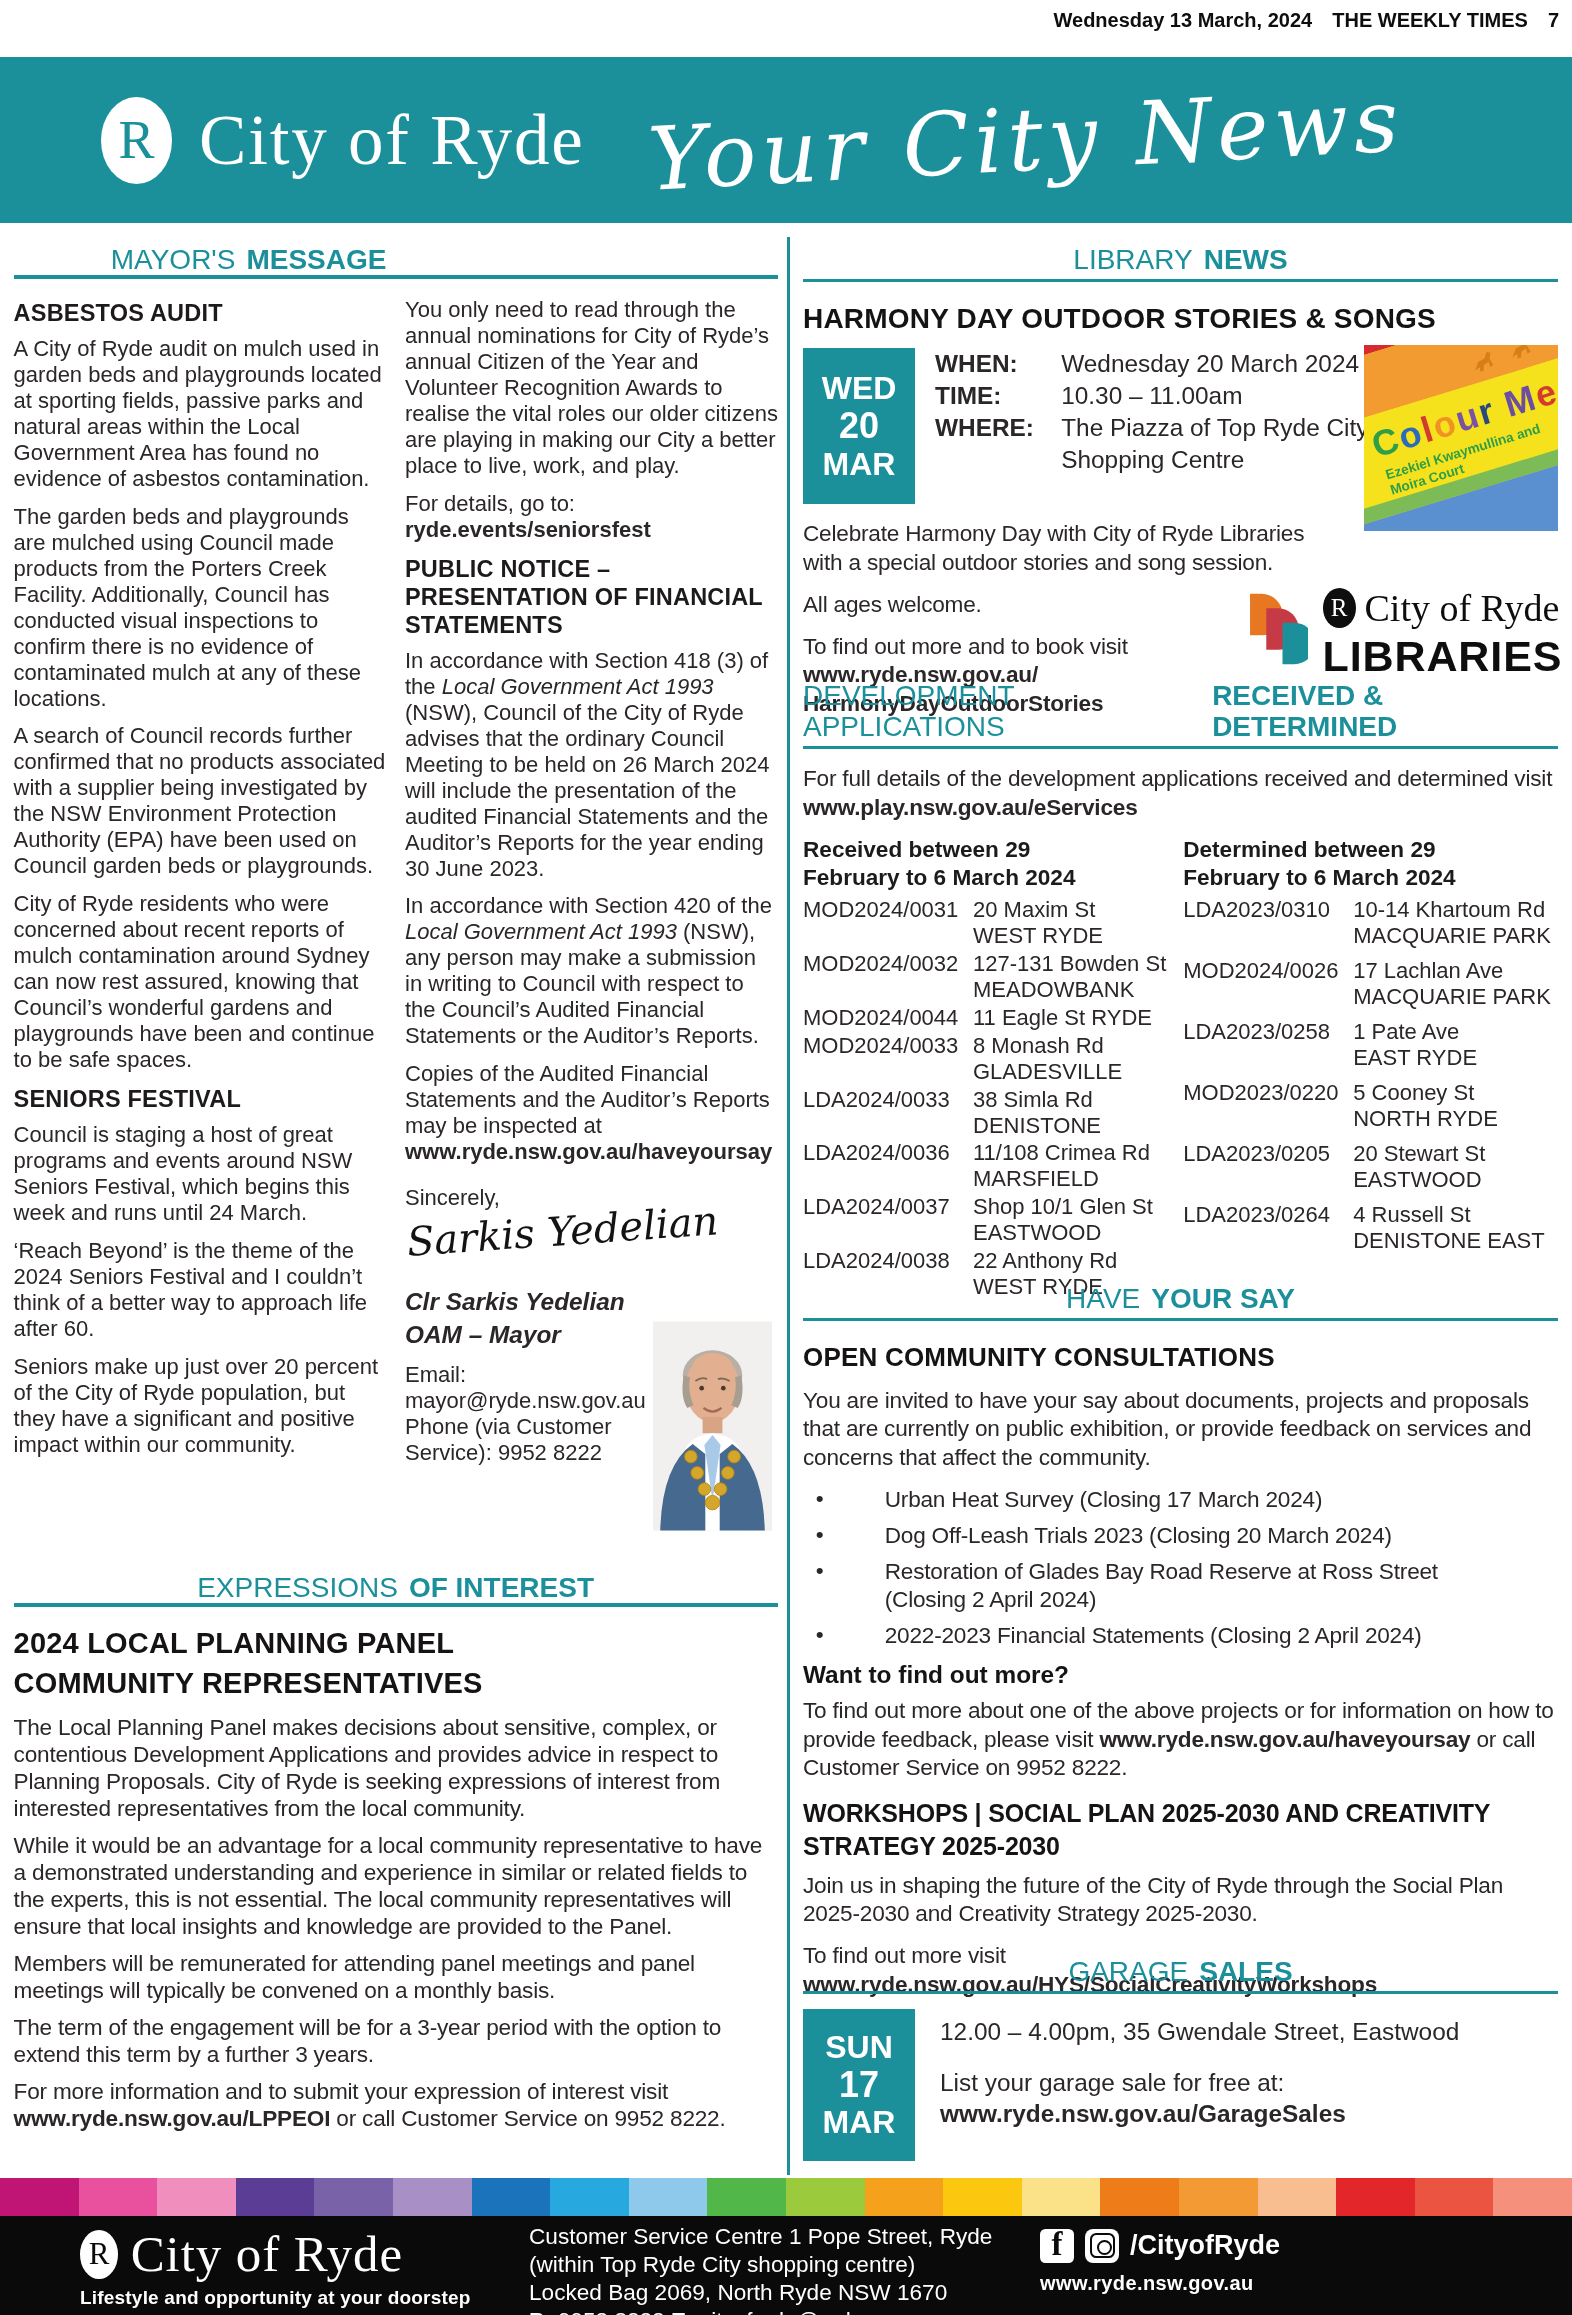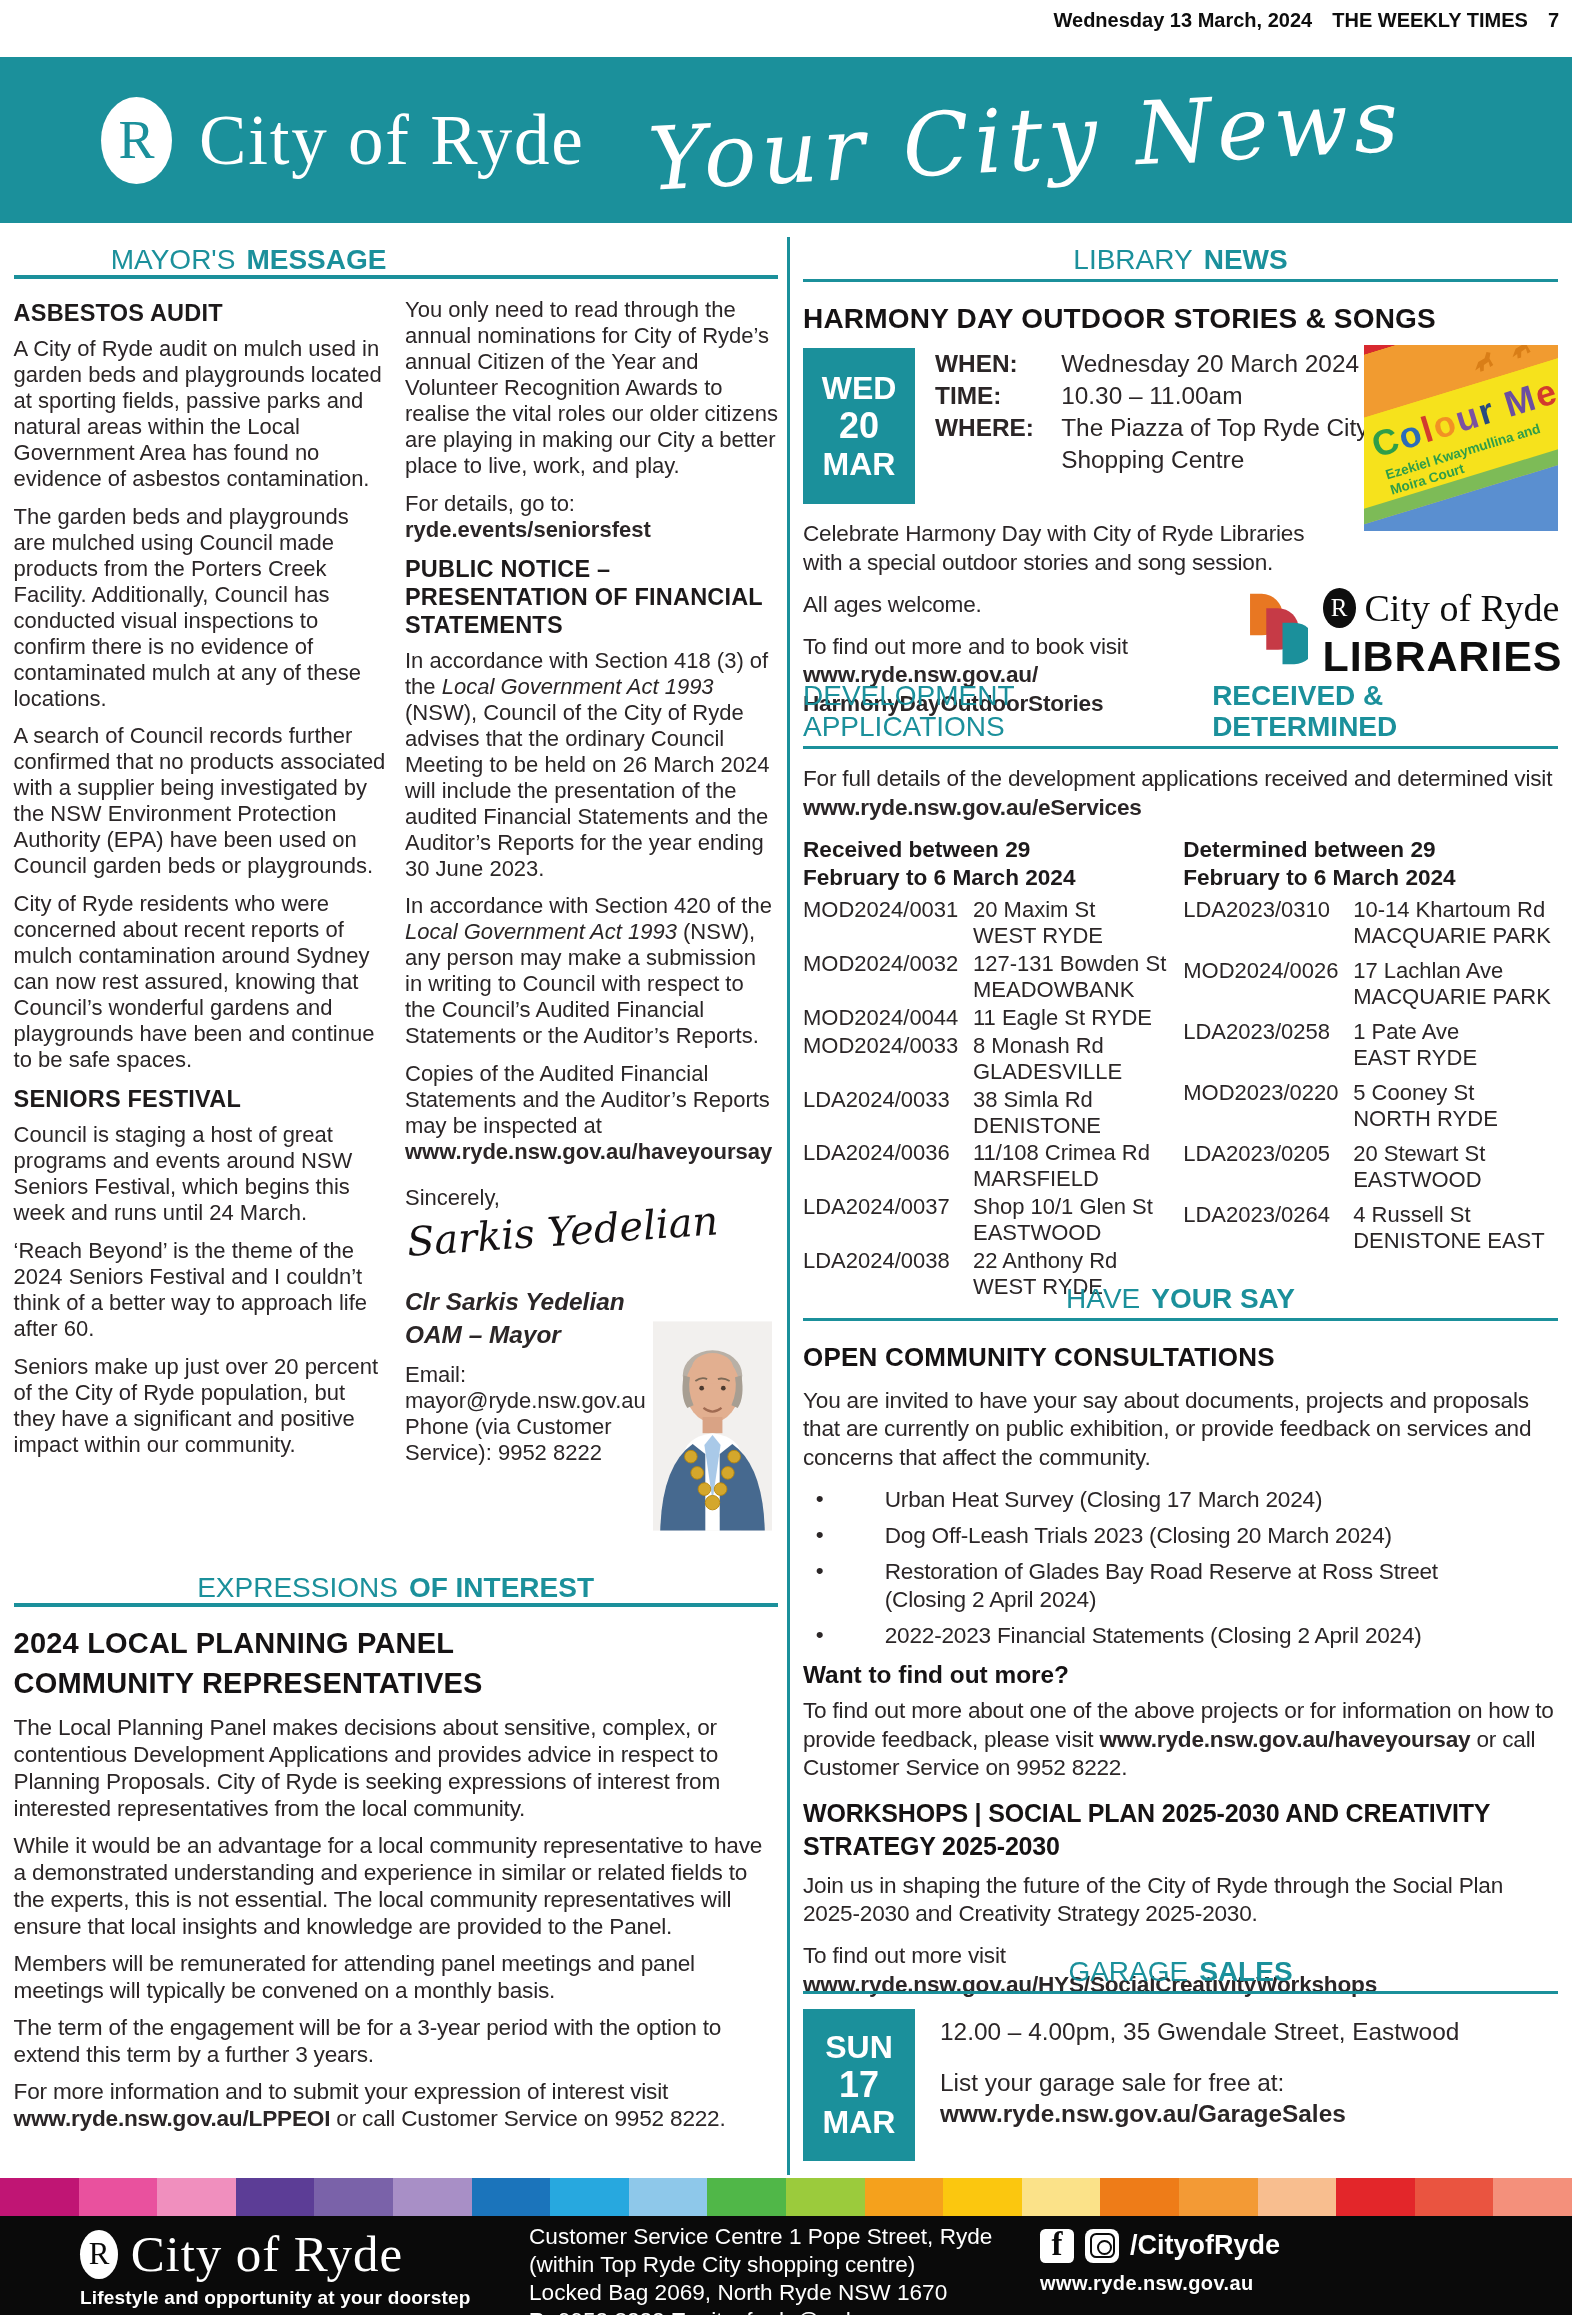--- a/index.html
+++ b/index.html
@@ -307,21 +307,21 @@
     </div>
   </div>
 
   <div class="rsec" style="top:680px;">
     <div class="sec-head">
       <span class="lt">DEVELOPMENT APPLICATIONS</span>
       <span class="bd">RECEIVED &amp; DETERMINED</span>
     </div>
     <div class="rule"></div>
     <div class="rbody" style="margin-top:16.3px;">
-      <p style="white-space: pre-line;"><span>For full details of the development applications received and determined visit </span><span style="font-weight: 700;">www.ryde.nsw.gov.au/eServices</span></p>
+      <p style="white-space: pre-line;"><span>For full details of the development applications received and determined visit </span><span style="font-weight: 700;">www.play.nsw.gov.au/eServices</span></p>
     </div>
     <div class="tables">
       <div class="datable" id="received">
         <div class="t-title">Received between 29 February to 6 March 2024</div>
         <div>
 
             <div class="darow">
               <div class="code">MOD2024/0031</div>
               <div class="addr pre">20 Maxim St
 WEST RYDE</div>

